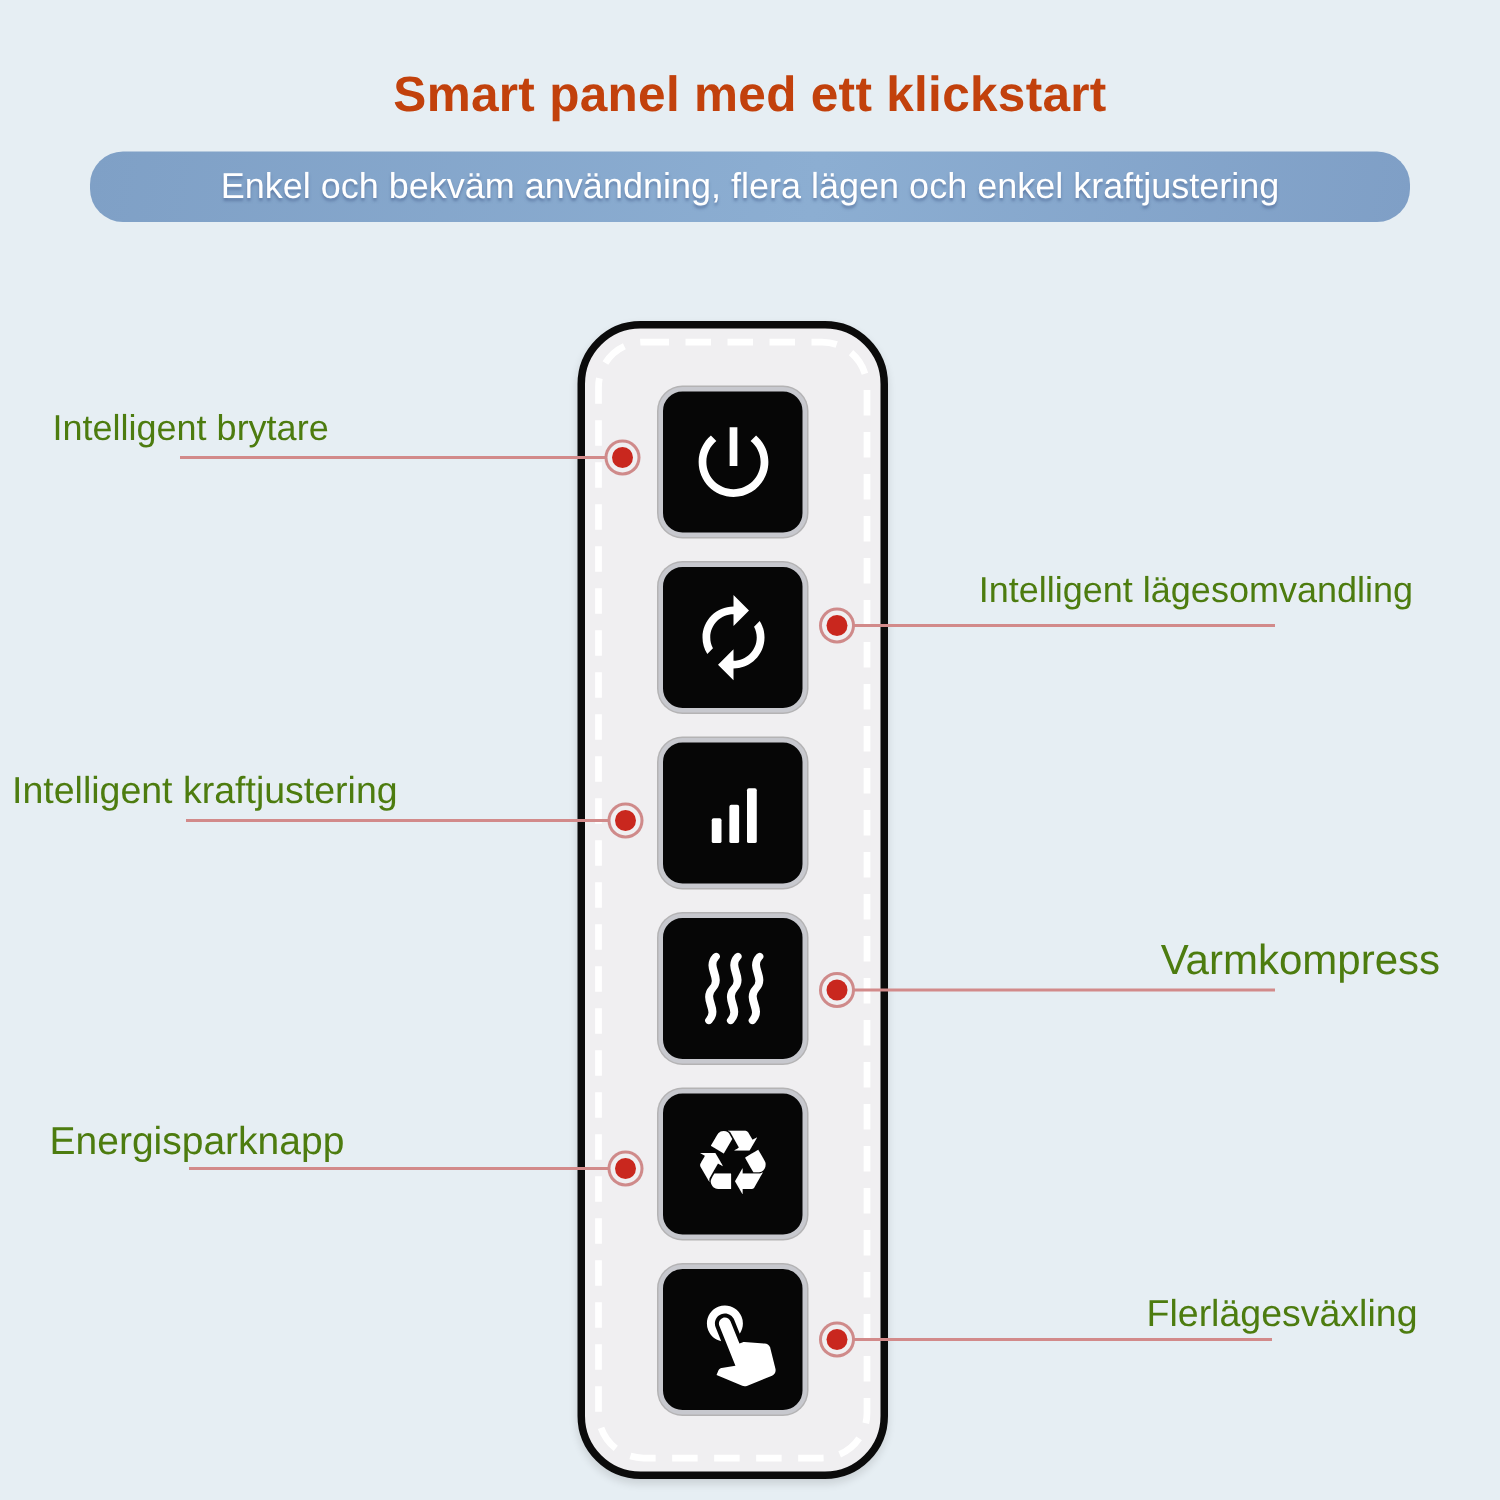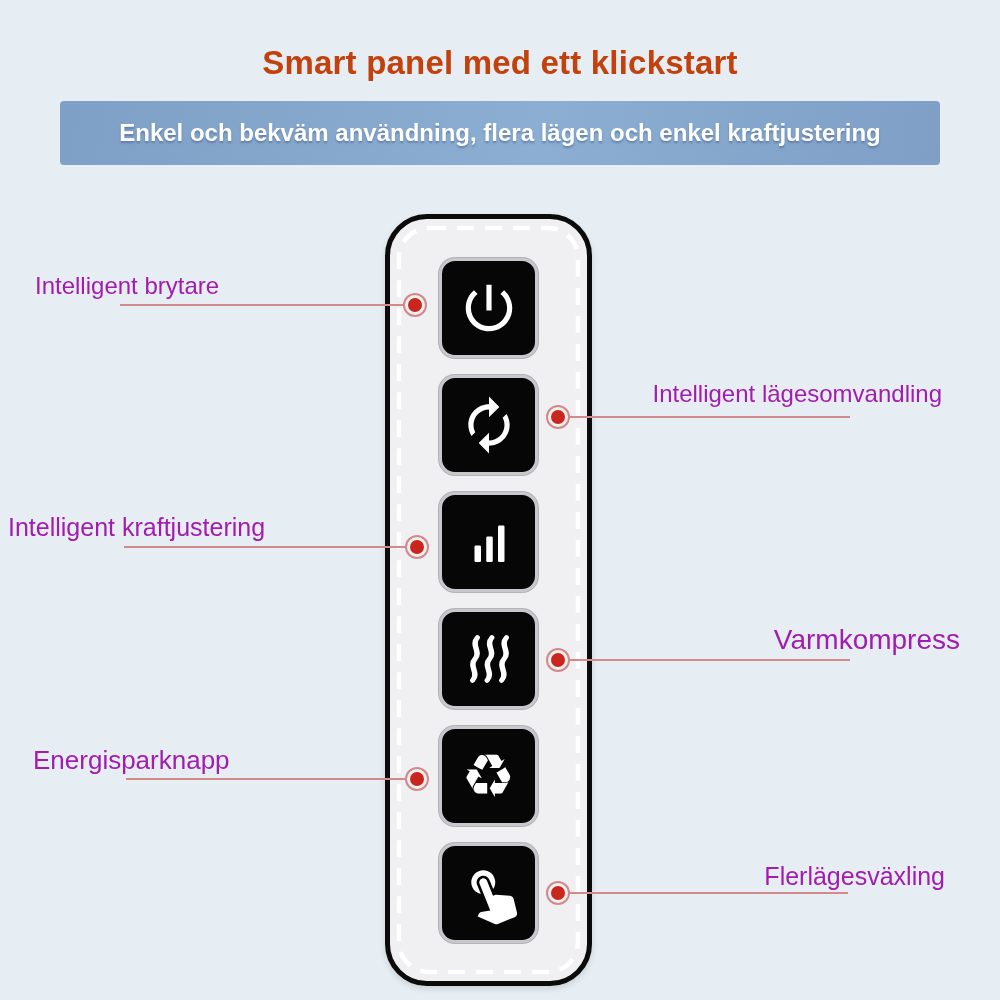--- a/index.html
+++ b/index.html
@@ -7,25 +7,25 @@
     position:relative;width:1000px;height:1000px;overflow:hidden;
     background:#e6eef3;
     font-family:"Liberation Sans", sans-serif;
   }
   .title{
     position:absolute;left:0;top:44px;width:100%;margin:0;
     text-align:center;font-size:33px;font-weight:700;color:#c2410c;
     letter-spacing:.2px;
   }
   .banner{
-    position:absolute;left:60px;top:101px;width:880px;height:64px;
-    border-radius:4px;
+    position:absolute;left:60px;top:101px;width:880px;height:47px;
+    border-radius:22px;
     background:linear-gradient(100deg,#7fa0c6 0%,#8caed2 55%,#7f9fc6 100%);
     display:flex;align-items:center;justify-content:center;
-    color:#ffffff;font-size:24px;font-weight:700;
+    color:#ffffff;font-size:24px;font-weight:400;
     text-shadow:0 2px 2px rgba(70,95,140,.55);
   }
   .panel{
     position:absolute;left:385px;top:214px;width:207px;height:772px;
     box-sizing:border-box;border:5px solid #0b0b0b;border-radius:42px;
     background:#f0eff1;box-shadow:0 3px 6px rgba(0,0,0,.12);
   }
   .dashes{position:absolute;left:0;top:0;width:197px;height:762px;pointer-events:none;}
   .pbtn{
     position:absolute;left:49px;width:99px;height:100px;
@@ -41,21 +41,21 @@
     color:#ffffff;font-size:60px;line-height:1;
   }
   .p1{top:39px}.p2{top:156px}.p3{top:273px}.p4{top:390px}.p5{top:507px}.p6{top:624px}
   .line{position:absolute;height:2px;background:#d28a8a;z-index:5;}
   .dot{
     position:absolute;width:14px;height:14px;border-radius:50%;
     background:#c9271e;z-index:6;
     box-shadow:0 0 0 3px #f0eff1,0 0 0 5px #cf8a8a;
   }
   .callout{
-    position:absolute;font-size:25px;color:#a21caf;white-space:nowrap;z-index:7;
+    position:absolute;font-size:25px;color:#4d7c0f;white-space:nowrap;z-index:7;
   }
   .c1{left:35px;top:272px;font-size:24px;}
   .c2{right:58px;top:380px;font-size:24px;}
   .c3{left:8px;top:513px;}
   .c4{right:40px;top:624px;font-size:28px;}
   .c5{left:33px;top:745px;font-size:26px;}
   .c6{right:55px;top:862px;}
   .l1{left:120px;top:304px;width:295px;}
   .l2{left:558px;top:416px;width:292px;}
   .l3{left:124px;top:546px;width:293px;}

